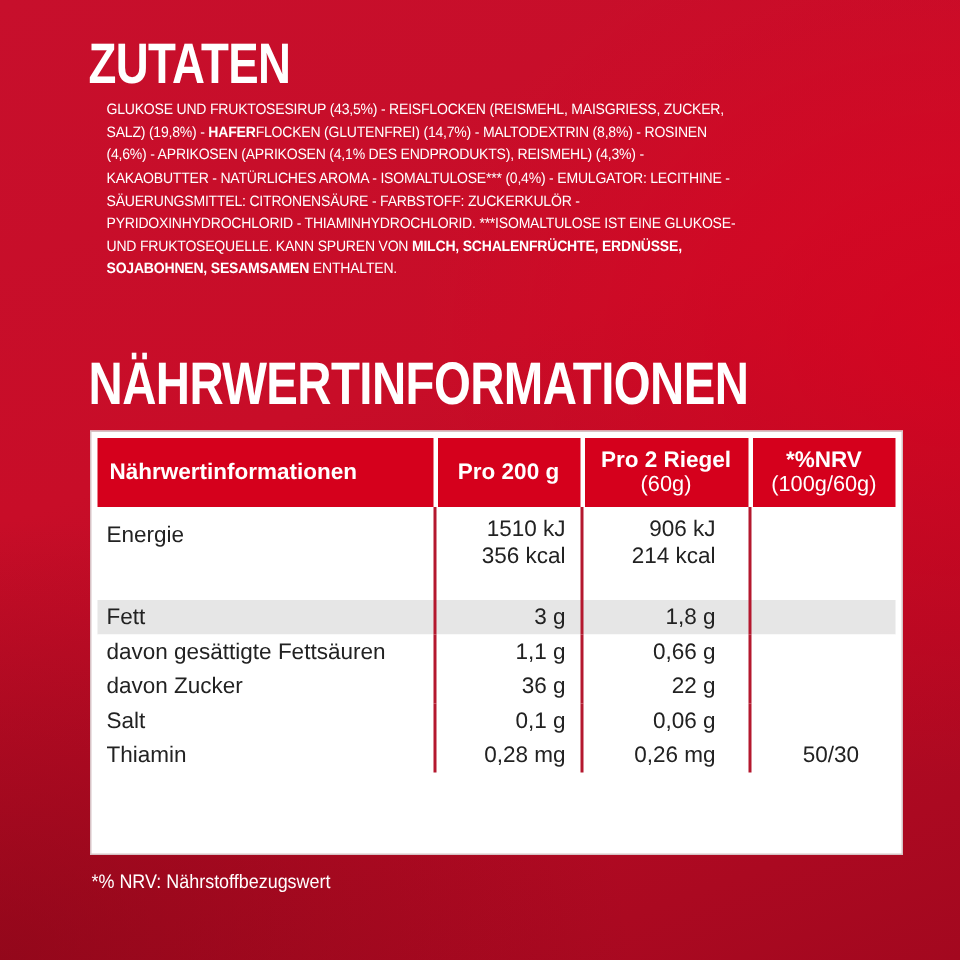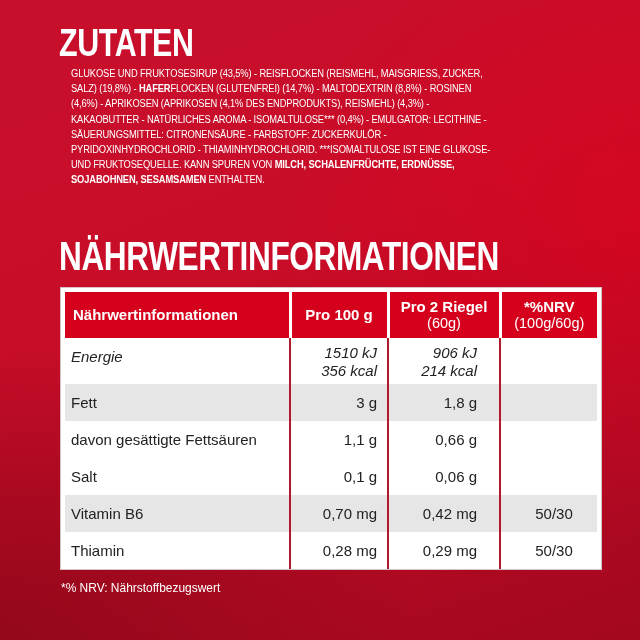--- a/index.html
+++ b/index.html
@@ -74,30 +74,30 @@
       vertical-align: middle;
       line-height: 16px;
       padding: 0 6px;
     }
     thead th:last-child { border-right: none; }
     thead th.first { text-align: left; padding-left: 8px; }
     thead th .sub { display: block; font-weight: normal; font-size: 14.5px; }
 
     tbody td {
       font-size: 15px;
-      height: 37px;
+      height: 23px;
       line-height: 21px;
       padding: 0 10px 0 6px;
       border-left: 2px solid #b4182e;
       text-align: right;
       white-space: nowrap;
     }
     tbody td:first-child { border-left: none; text-align: left; padding-left: 6px; }
     tbody td:last-child { text-align: center; padding-left: 20px; }
-    tbody tr.energy td { height: 46px; line-height: 18px; vertical-align: top; padding-top: 6px; font-style: italic; }
+    tbody tr.energy td { height: 62px; line-height: 18px; vertical-align: top; padding-top: 6px; }
     tbody tr.energy td:first-child { vertical-align: top; padding-top: 10px; }
     tbody tr.gray td { background: #e6e6e6; }
     tbody tr.white td { background: #fff; }
     tbody tr .r2 { padding-right: 22px; }
 
     .footnote {
       position: absolute;
       left: 61px;
       top: 580px;
       font-size: 13px;
@@ -129,21 +129,21 @@
   <table>
     <colgroup>
         <col class="c1">
         <col class="c2">
         <col class="c3">
         <col class="c4">
       </colgroup>
     <thead>
       <tr>
         <th class="first"><span>Nährwertinformationen</span></th>
-        <th><span>Pro 100 g</span></th>
+        <th><span>Pro 200 g</span></th>
         <th><span>Pro 2 Riegel</span><span class="sub">(60g)</span></th>
         <th><span>*%NRV</span><span class="sub">(100g/60g)</span></th>
       </tr>
     </thead>
     <tbody id="tbody">
         <tr class="white energy">
           <td>
             <span style="display: block;">Energie</span>
           </td>
           <td>
@@ -181,55 +181,55 @@
           </td>
           <td class="r2">
             <span style="display: block;">0,66 g</span>
           </td>
           <td>
             <span style="display: block;"></span>
           </td>
         </tr>
         <tr class="white">
           <td>
+            <span style="display: block;">davon Zucker</span>
+          </td>
+          <td>
+            <span style="display: block;">36 g</span>
+          </td>
+          <td class="r2">
+            <span style="display: block;">22 g</span>
+          </td>
+          <td>
+            <span style="display: block;"></span>
+          </td>
+        </tr>
+        <tr class="white">
+          <td>
             <span style="display: block;">Salt</span>
           </td>
           <td>
             <span style="display: block;">0,1 g</span>
           </td>
           <td class="r2">
             <span style="display: block;">0,06 g</span>
           </td>
           <td>
             <span style="display: block;"></span>
           </td>
         </tr>
-        <tr class="gray">
-          <td>
-            <span style="display: block;">Vitamin B6</span>
-          </td>
-          <td>
-            <span style="display: block;">0,70 mg</span>
-          </td>
-          <td class="r2">
-            <span style="display: block;">0,42 mg</span>
-          </td>
-          <td>
-            <span style="display: block;">50/30</span>
-          </td>
-        </tr>
         <tr class="white">
           <td>
             <span style="display: block;">Thiamin</span>
           </td>
           <td>
             <span style="display: block;">0,28 mg</span>
           </td>
           <td class="r2">
-            <span style="display: block;">0,29 mg</span>
+            <span style="display: block;">0,26 mg</span>
           </td>
           <td>
             <span style="display: block;">50/30</span>
           </td>
         </tr>
       </tbody>
   </table>
 </div>
 
 <div class="footnote">*% NRV: Nährstoffbezugswert</div>

